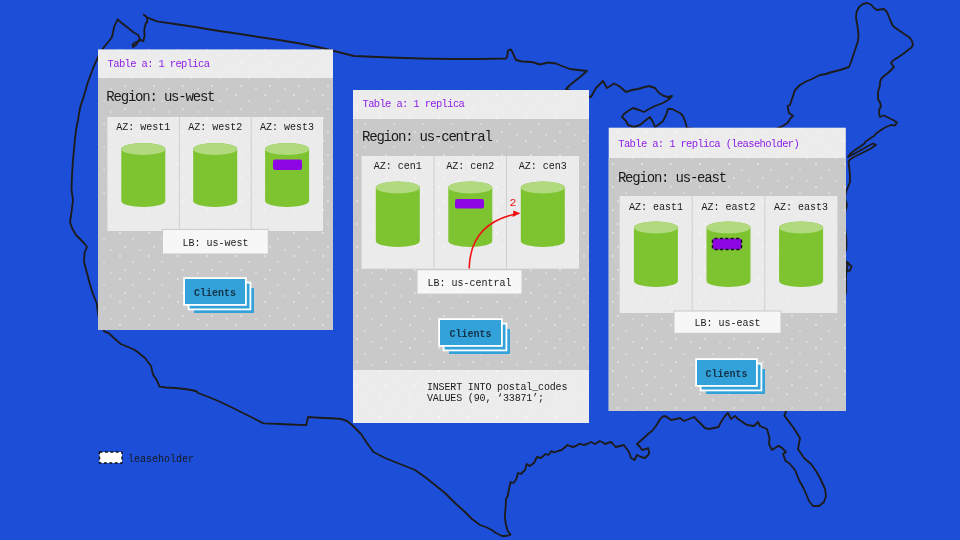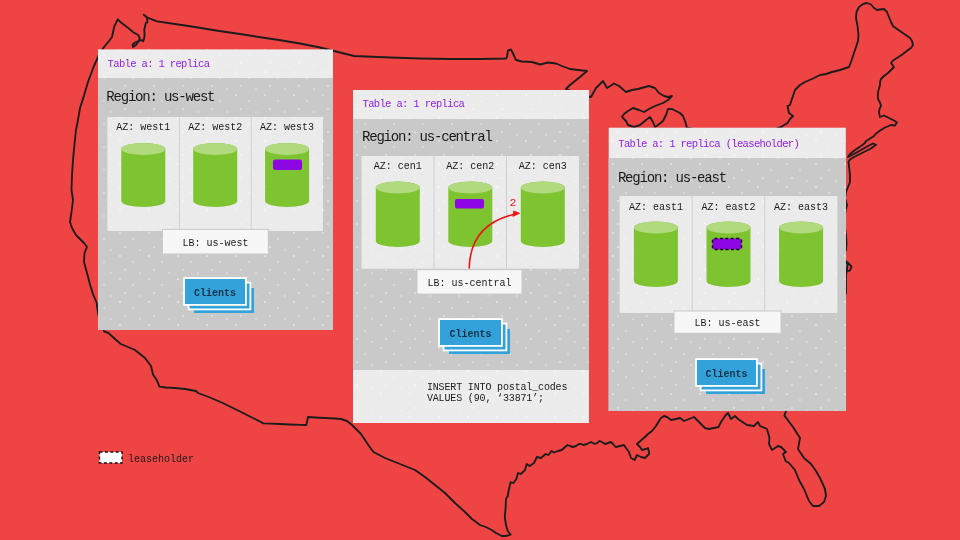--- a/index.html
+++ b/index.html
@@ -1,16 +1,16 @@
 <!DOCTYPE html>
 <html><head>
 <meta charset="utf-8">
 <style>
   html,body{margin:0;padding:0;background:#ffffff;}
-  #canvas{position:relative;width:960px;height:540px;overflow:hidden;background:#ef4444;}
+  #canvas{position:relative;width:960px;height:540px;overflow:hidden;background:#1d4ed8;}
   svg{display:block;}
   text{font-family:"Liberation Mono", monospace;}
 </style>
 </head>
 <body>
 <div id="canvas">
 <svg width="960" height="540" viewBox="0 0 960 540">
 <defs>
   <pattern id="dots" width="29" height="23" patternUnits="userSpaceOnUse">
     <circle cx="4" cy="3" r="0.8" fill="#ffffff" opacity="0.9"></circle>

